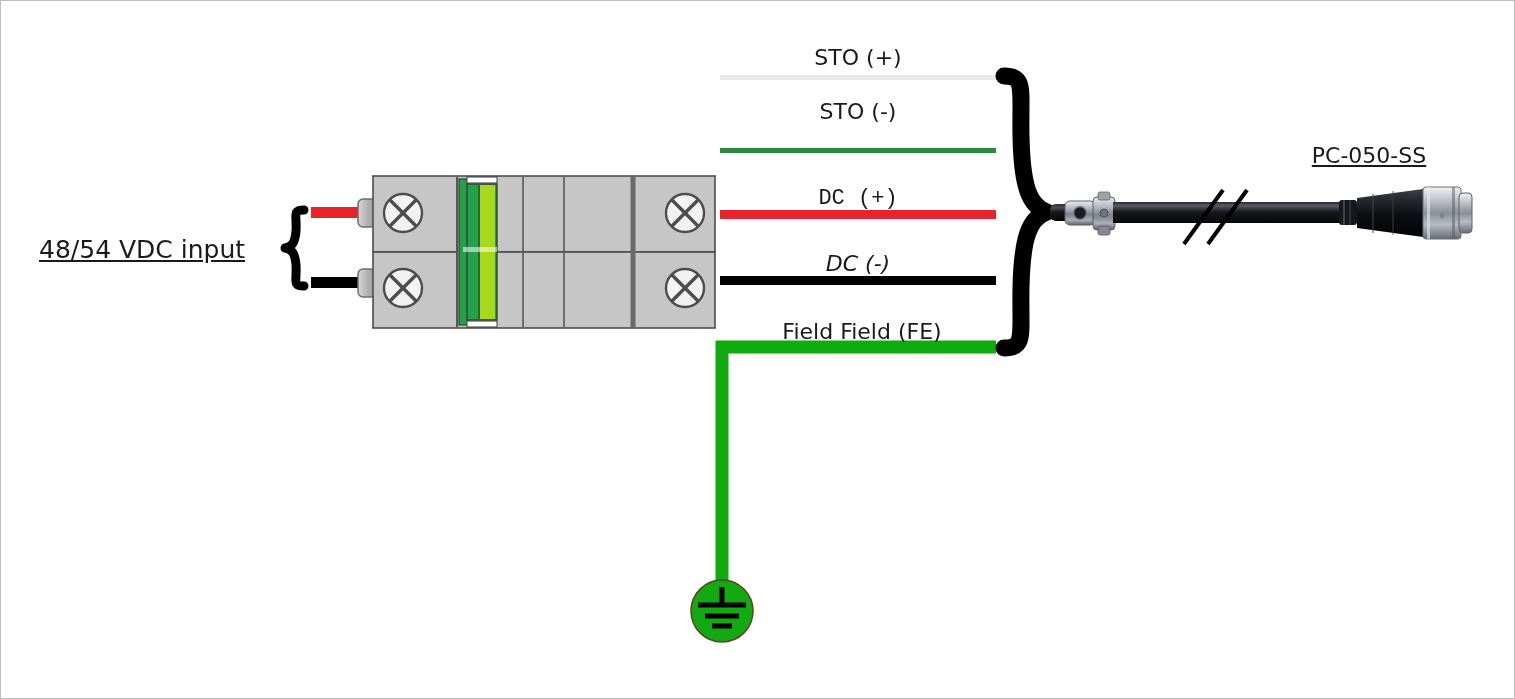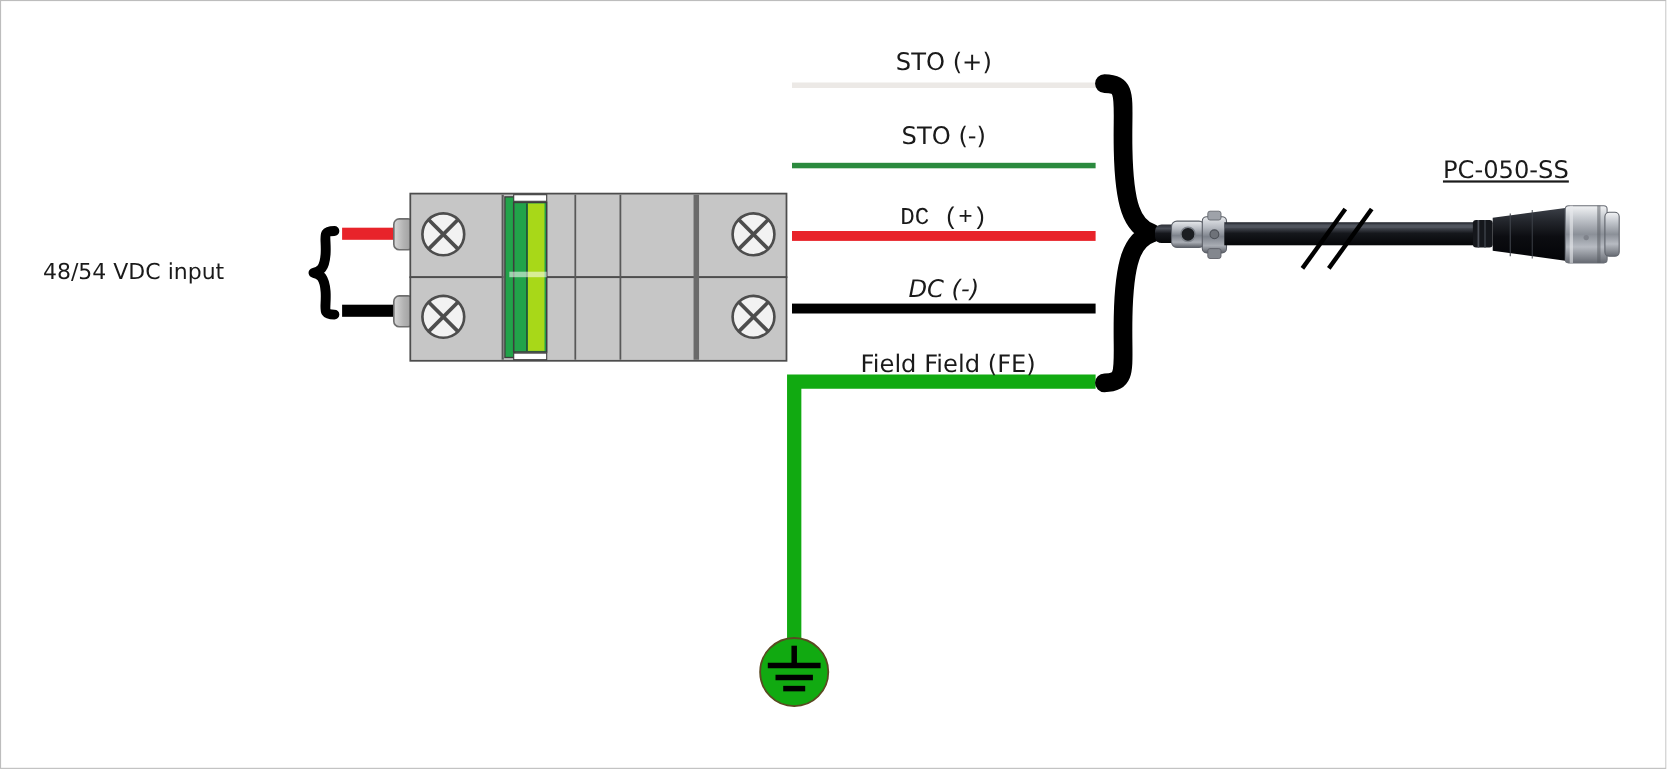--- a/index.html
+++ b/index.html
@@ -32,24 +32,25 @@
     white-space: nowrap;
     line-height: 1;
     transform: translateX(-50%);
     text-align: center;
   }
   .lbl-wire { font-size: 22px; }
   .lbl-title { font-size: 26px; }
   .lbl-cable { font-size: 22px; }
   .lbl-input {
     position: absolute;
-    font-size: 20px;
+    font-size: 25px;
     color: #1a1a1a;
     white-space: nowrap;
     line-height: 1;
+    text-decoration: underline;
   }
 </style>
 </head>
 <body>
 
 <div id="canvas">
 
   <svg class="svg-layer" viewBox="0 0 1515 699">
     <defs>
       <linearGradient id="gradCable" x1="0" y1="0" x2="0" y2="1">
@@ -204,21 +205,21 @@
         <rect x="1422" y="186" width="38" height="52" rx="3" fill="url(#gradNut)" stroke="#6a6e76" stroke-width="1"></rect>
         <rect x="1426" y="186" width="3" height="52" fill="#e7e9ec" opacity="0.6"></rect>
         <rect x="1451" y="186" width="3" height="52" fill="#555960" opacity="0.5"></rect>
         <rect x="1458" y="192" width="13" height="40" rx="4" fill="url(#gradNut)" stroke="#5f636b" stroke-width="1"></rect>
         <circle cx="1441" cy="215" r="2.4" fill="#7f838b"></circle>
       </g>
     </g>
   </svg>
 
   <div class="lbl lbl-wire" style="left:857px; top:46px;">STO (+)</div>
-  <div class="lbl lbl-wire" style="left:857px; top:113px;">STO (-)</div>
+  <div class="lbl lbl-wire" style="left:857px; top:100px;">STO (-)</div>
   <div class="lbl lbl-wire" style="left:857px; top:187px;font-family:Liberation Mono, monospace;">DC (+)</div>
   <div class="lbl lbl-wire" style="left:857px; top:252px;font-style:italic;">DC (-)</div>
   <div class="lbl lbl-wire" style="left:861px; top:320px;">Field Field (FE)</div>
 
 
   <div class="lbl-input" style="left:38px; top:236px;">48/54 VDC input</div>
 
   <div class="lbl lbl-cable" style="left:1368px; top:144px;text-decoration:underline;">PC-050-SS</div>
 
 </div>

